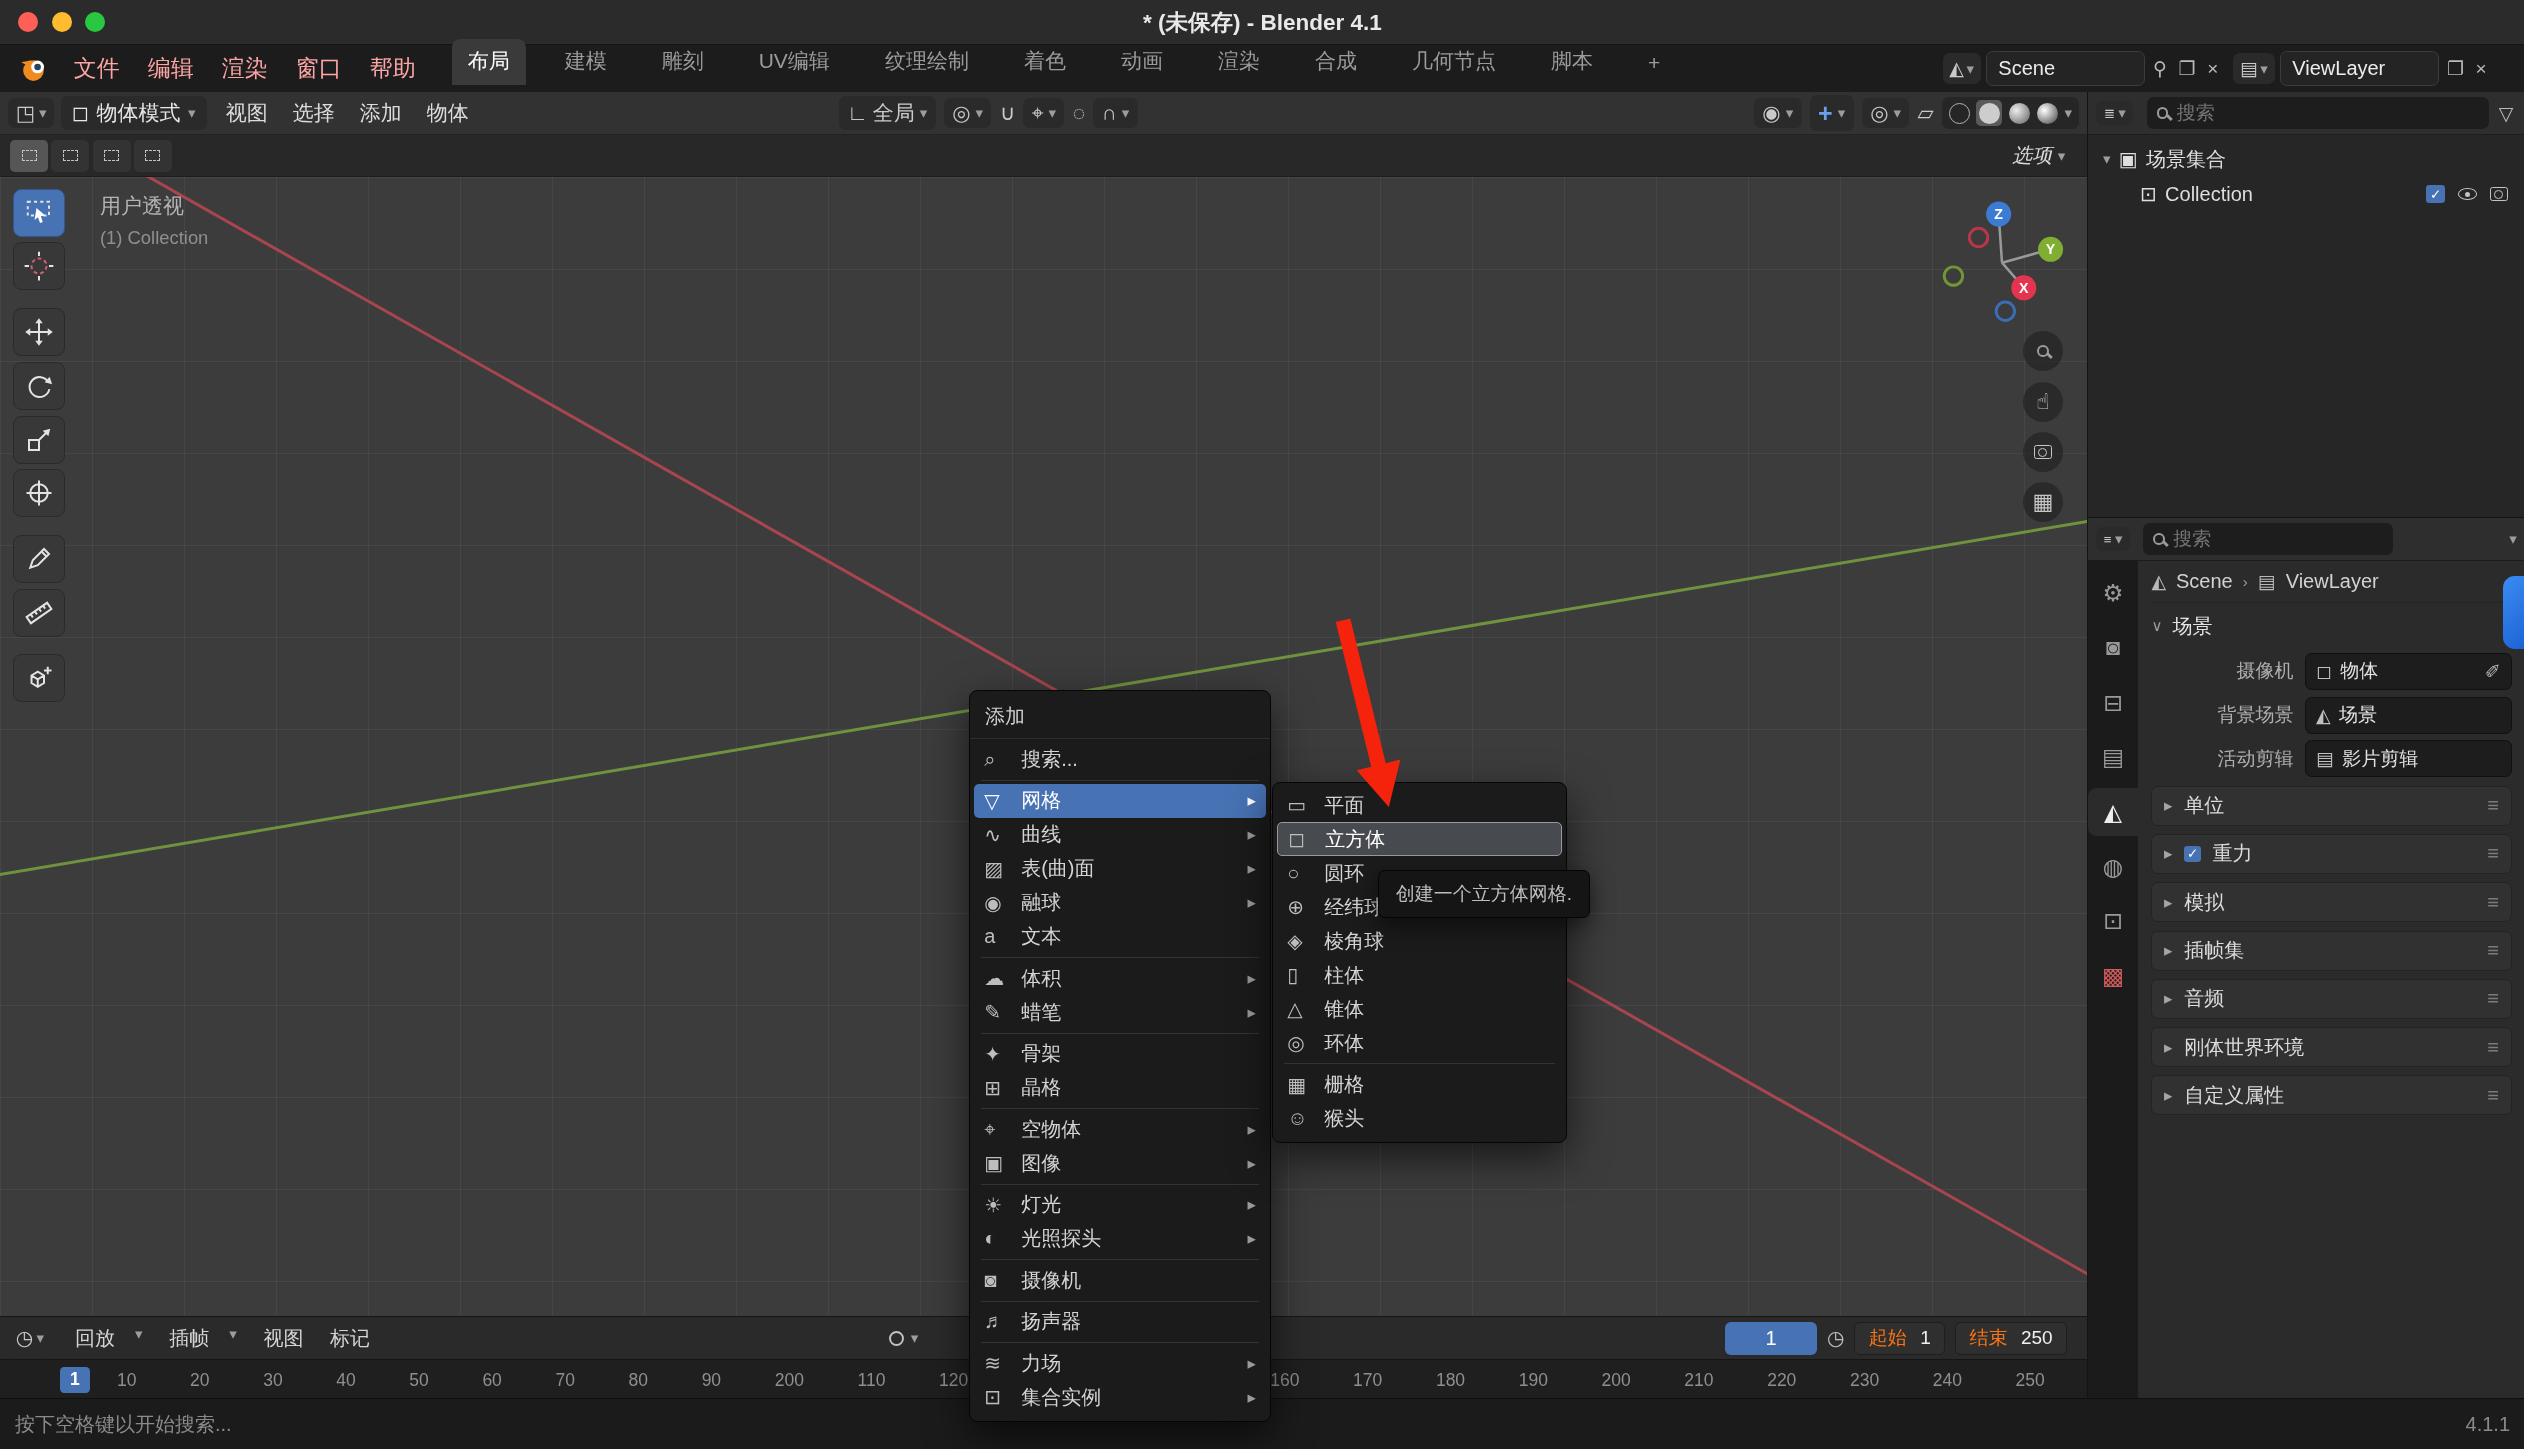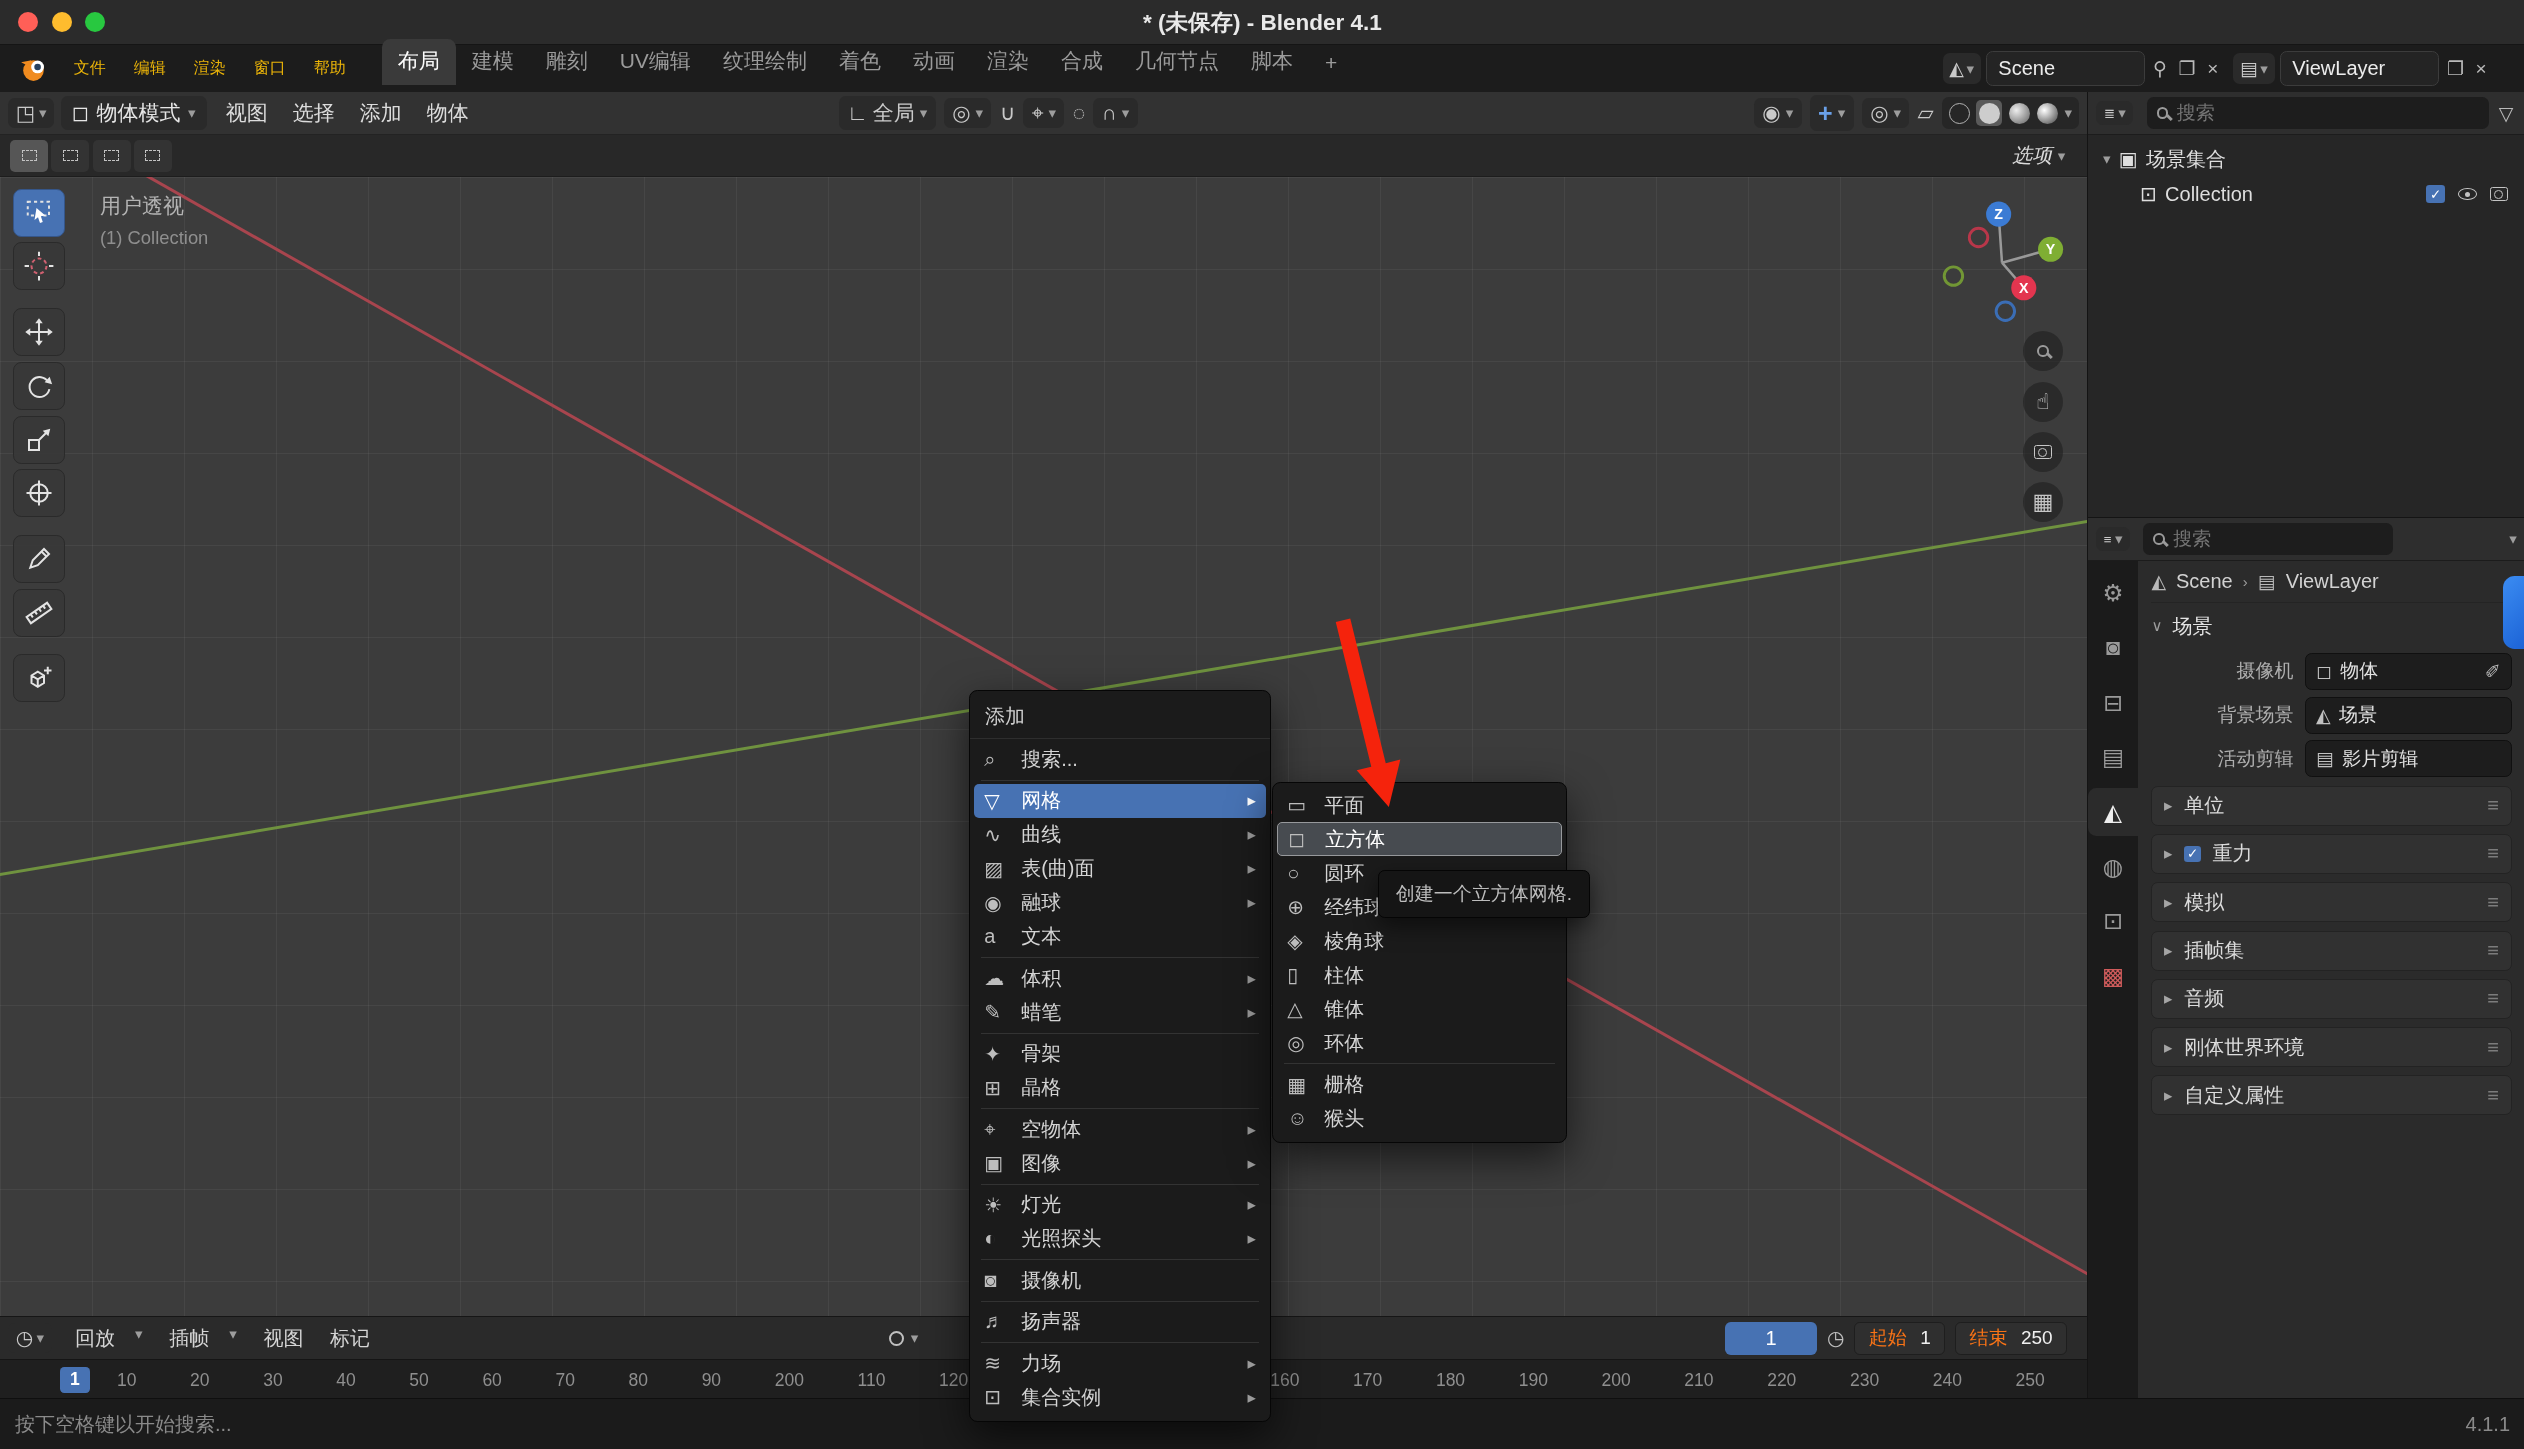--- a/index.html
+++ b/index.html
@@ -11,22 +11,22 @@
   .titlebar { position:absolute; left:0; top:0; width:2525px; height:45px; background:#2b2b2b; border-bottom:0.8px solid #151515; display:flex; align-items:center; }
   .tl-group { display:flex; gap:13.4px; margin-left:18.4px; }
   .tl { width:20px; height:20px; border-radius:50%; }
   .tl.red{background:#ff5f57}.tl.yellow{background:#febc2e}.tl.green{background:#28c840}
   .tb-title { position:absolute; left:0; right:0; text-align:center; font-size:22.5px; font-weight:bold; color:#e9e9e9; }
 
   
   .topbar { position:absolute; left:0; top:45px; width:2525px; height:47px; background:#1c1c1c; display:flex; align-items:center; padding:0 18.4px; }
   .logo { width:33px; height:33px; margin-right:8.3px; }
   .menus { display:flex; }
-  .menu-lab { font-size:16px; color:#eab308; padding:5px 14px; border-radius:6.7px; }
-  .workspaces { display:flex; margin-left:22px; align-items:flex-end; height:33px; }
+  .menu-lab { font-size:23px; color:#fca5a5; padding:5px 14px; border-radius:6.7px; }
+  .workspaces { display:flex; margin-left:22px; align-items:flex-end; height:33px;gap:23px; }
   .ws { font-size:21px; color:#9b9b9b; padding:8.3px 16px 10px; border-radius:8.3px 8.3px 0 0; white-space:nowrap; }
   .ws.active { background:#3a3a3a; color:#fdfdfd; }
   .id-widgets { margin-left:auto; display:flex; align-items:center; gap:11.7px; padding-right:16.7px; }
   .idw { display:flex; align-items:center; gap:5px; }
   .icon-dd { display:flex; align-items:center; gap:2.5px; background:#2a2a2a; border-radius:6.7px; padding:4.2px 6.7px; color:#c9c9c9; font-size:19px; }
   .id-field { background:#242424; border:0.8px solid #3c3c3c; border-radius:6.7px; min-width:159px; padding:5px 11.7px; font-size:20px; color:#ececec; }
   .sm-ico { color:#b9b9b9; font-size:19px; padding:0 3.3px; }
 
   
   .vp-header { position:absolute; left:0; top:92px; width:2087px; height:43px; background:#323232; border-bottom:0.8px solid #232323; display:flex; align-items:center; padding:0 8.3px; font-size:21px; }

